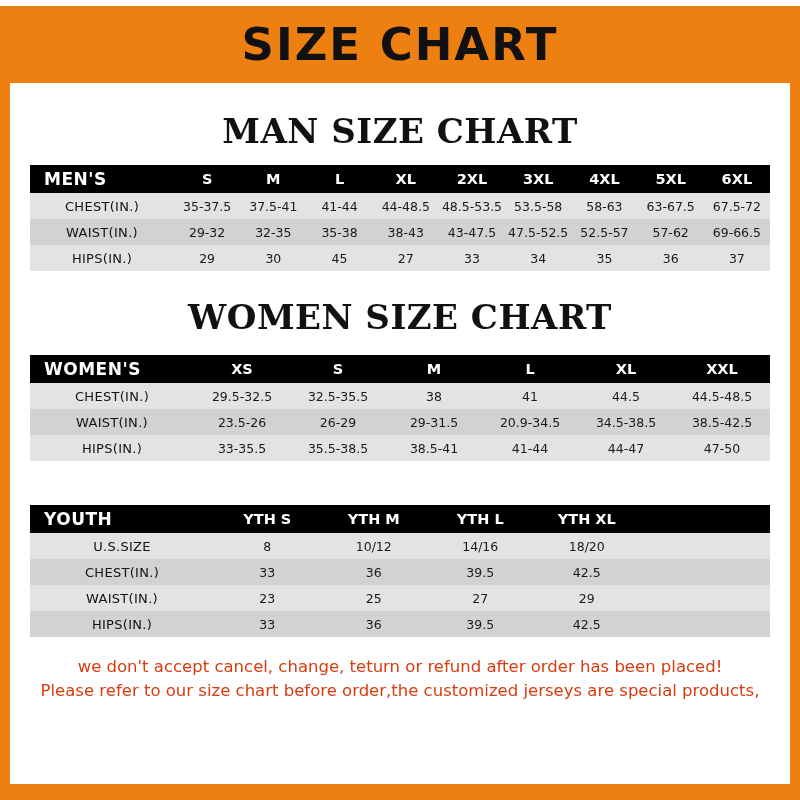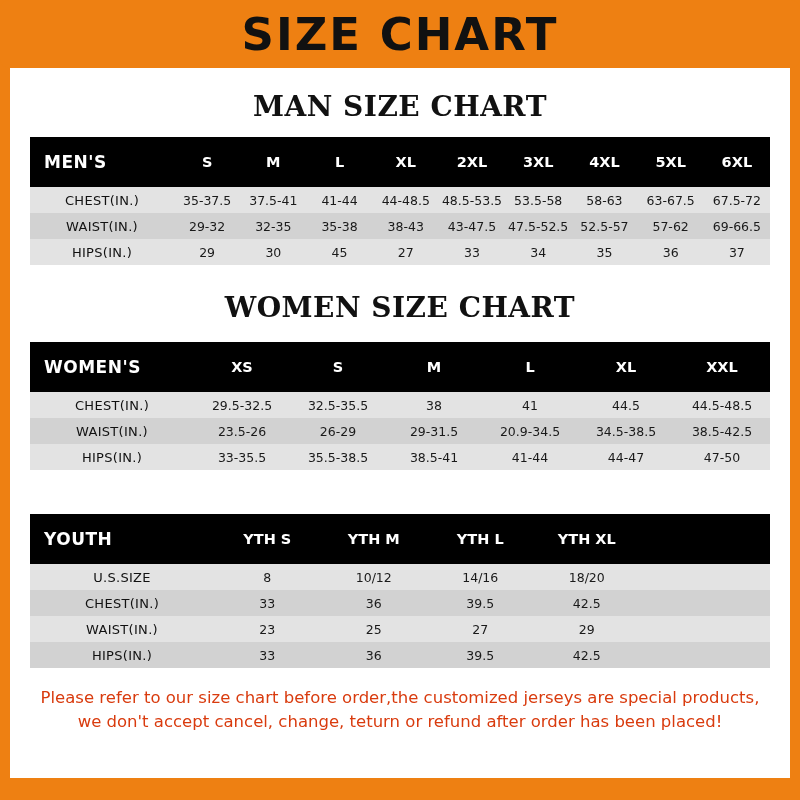--- a/index.html
+++ b/index.html
@@ -17,22 +17,22 @@
     position: relative;
     width: 800px;
     height: 800px;
     background: #ffffff;
     box-sizing: border-box;
     border-left: 10px solid #ee8012;
     border-right: 10px solid #ee8012;
   }
   .header-band {
     background: #ee8012;
-    height: 68px;
-    margin: 0 -10px;
+    height: 77px;
+    margin: 6px -10px;
     display: flex;
     align-items: center;
     justify-content: center;
     border-radius: 9px;
   }
   .header-title {
     font-family: "DejaVu Sans", sans-serif;
     font-weight: bold;
     font-size: 45px;
     letter-spacing: 2px;
@@ -40,21 +40,21 @@
     line-height: 1;
   }
   .section {
     margin: 0 auto;
     width: 740px;
   }
   .section-title {
     text-align: center;
     font-family: "DejaVu Serif", serif;
     font-weight: bold;
-    font-size: 28px;
+    font-size: 34px;
     color: #111111;
     letter-spacing: 0.5px;
   }
   table.size-table {
     width: 740px;
     border-collapse: collapse;
     table-layout: fixed;
     margin: 0 auto;
   }
   table.size-table th,
@@ -64,21 +64,21 @@
     color: #1a1a1a;
     height: 26px;
     padding: 0;
     font-family: "DejaVu Sans", sans-serif;
   }
   table.size-table thead th {
     background: #000000;
     color: #ffffff;
     font-weight: bold;
     font-size: 14.5px;
-    height: 50px;
+    height: 28px;
   }
   table.size-table thead th.row-label-head {
     text-align: left;
     padding-left: 14px;
     font-size: 17px;
     letter-spacing: 0.5px;
   }
   table.size-table tbody tr.odd td {
     background: #e3e3e3;
   }
@@ -280,18 +280,18 @@
           <td>42.5</td>
           <td></td>
         </tr>
       </tbody>
     </table>
   </div>
 
   <div class="spacer-18"></div>
 
   <div class="footer-note">
+    <div>we don't accept cancel, change, teturn or refund after order has been placed!</div>
     <div>Please refer to our size chart before order,the customized jerseys are special products,</div>
-    <div>we don't accept cancel, change, teturn or refund after order has been placed!</div>
   </div>
 
   <div class="footer-band"></div>
 </div>
 
 </body></html>

